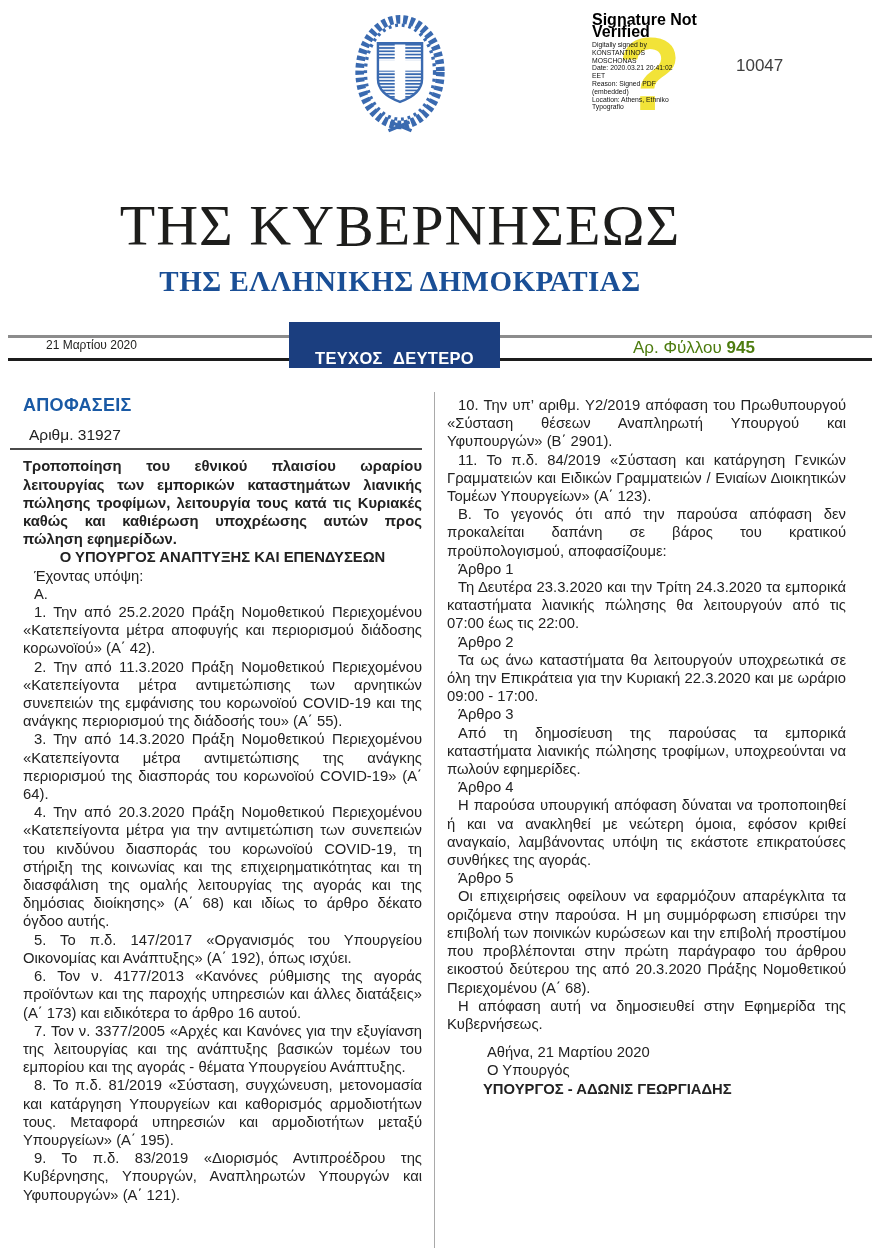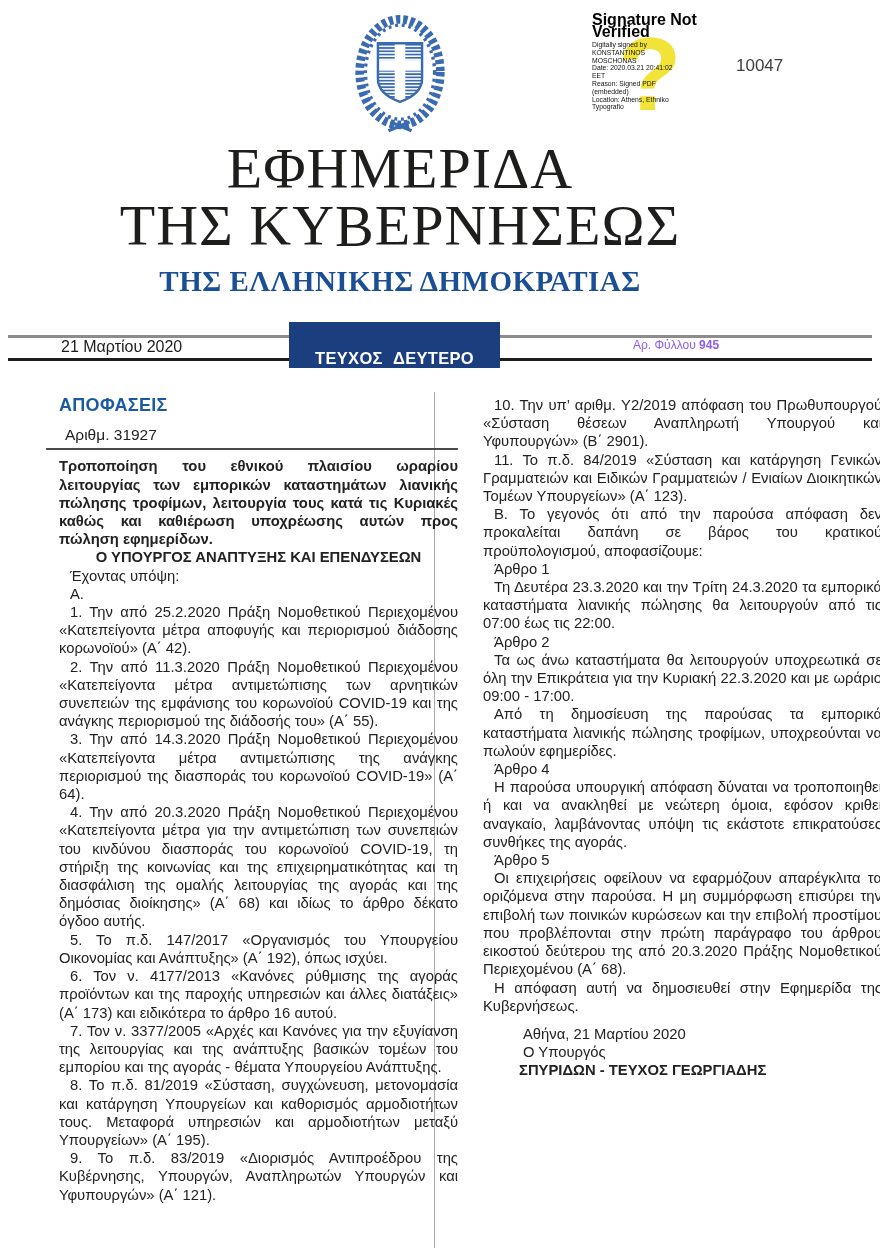--- a/index.html
+++ b/index.html
@@ -26,27 +26,27 @@
   .m2{top:197px;font-size:58px;line-height:58px;letter-spacing:1px;}
   .m3{top:266px;font-size:29px;line-height:30px;font-weight:bold;color:#1a4f96;letter-spacing:.5px;}
   
   .bar-line-top{position:absolute;left:8px;right:8px;top:335px;height:3px;background:#8c8c8c;}
   .bar-line-bottom{position:absolute;left:8px;right:8px;top:358px;height:3px;background:#1c1c1c;}
   .issue-box{
     position:absolute;left:289px;top:322px;width:211px;height:46px;background:#1b3e7f;
     display:flex;align-items:flex-end;justify-content:center;z-index:2;
   }
   .issue-box span{color:#ffffff;font-weight:bold;font-size:16.5px;word-spacing:6px;letter-spacing:.3px;}
-  .bar-date{position:absolute;left:46px;top:338px;font-size:16px;color:#1d1d1b;margin-left:15px;}
-  .bar-issue{position:absolute;left:633px;top:338px;font-size:12px;color:#8b5cf6;}
+  .bar-date{position:absolute;left:46px;top:338px;font-size:12px;color:#1d1d1b;}
+  .bar-issue{position:absolute;left:633px;top:338px;font-size:17px;color:#4d7c0f;}
   .bar-issue b{font-weight:bold;}
   
   .col{
     position:absolute;top:396px;width:399px;
-    font-size:14.8px;line-height:18.2px;text-align:justify;color:#222;margin-left:36px;
+    font-size:14.8px;line-height:18.2px;text-align:justify;color:#222;
   }
   .col-left{left:23px;}
   .col-right{left:447px;}
   .v-divider{position:absolute;left:434px;top:392px;width:1px;height:856px;background:#a9a9a9;}
   .col p{margin:0;}
   .indent{text-indent:11px;}
   .section-title{
     color:#1a5aa5;font-weight:bold;font-size:18px;line-height:18.2px;
     letter-spacing:.3px;text-align:left;margin:0 0 12px 0;
   }
@@ -101,21 +101,20 @@
       <div>EET</div>
       <div>Reason: Signed PDF</div>
       <div>(embedded)</div>
       <div>Location: Athens, Ethniko</div>
       <div>Typografio</div>
     </div>
   </div>
 
   <div class="page-number">10047</div>
 
-  <div class="masthead-line m1">ΕΦΗΜΕΡΙΔΑ</div>
   <div class="masthead-line m2">ΤΗΣ ΚΥΒΕΡΝΗΣΕΩΣ</div>
   <div class="masthead-line m3">ΤΗΣ ΕΛΛΗΝΙΚΗΣ ΔΗΜΟΚΡΑΤΙΑΣ</div>
 
   <div class="bar-line-top"></div>
   <div class="bar-line-bottom"></div>
   <div class="bar-date">21 Μαρτίου 2020</div>
   <div class="issue-box">
     <span>ΤΕΥΧΟΣ ΔΕΥΤΕΡΟ</span>
   </div>
   <div class="bar-issue"><span>Αρ. Φύλλου </span><b>945</b></div>
@@ -145,29 +144,30 @@
     <p class="indent">10. Την υπ’ αριθμ. Υ2/2019 απόφαση του Πρωθυπουργού «Σύσταση θέσεων Αναπληρωτή Υπουργού και Υφυπουργών» (Β΄ 2901).</p>
     <p class="indent">11. Το π.δ. 84/2019 «Σύσταση και κατάργηση Γενικών Γραμματειών και Ειδικών Γραμματειών / Ενιαίων Διοικητικών Τομέων Υπουργείων» (Α΄ 123).</p>
     <p class="indent">Β. Το γεγονός ότι από την παρούσα απόφαση δεν προκαλείται δαπάνη σε βάρος του κρατικού προϋπολογισμού, αποφασίζουμε:</p>
 
     <p class="art-heading">Άρθρο 1</p>
     <p class="indent">Τη Δευτέρα 23.3.2020 και την Τρίτη 24.3.2020 τα εμπορικά καταστήματα λιανικής πώλησης θα λειτουργούν από τις 07:00 έως τις 22:00.</p>
 
     <p class="art-heading">Άρθρο 2</p>
     <p class="indent">Τα ως άνω καταστήματα θα λειτουργούν υποχρεωτικά σε όλη την Επικράτεια για την Κυριακή 22.3.2020 και με ωράριο 09:00 - 17:00.</p>
 
+    <p class="art-heading">Άρθρο 3</p>
     <p class="indent">Από τη δημοσίευση της παρούσας τα εμπορικά καταστήματα λιανικής πώλησης τροφίμων, υποχρεούνται να πωλούν εφημερίδες.</p>
 
     <p class="art-heading">Άρθρο 4</p>
     <p class="indent">Η παρούσα υπουργική απόφαση δύναται να τροποποιηθεί ή και να ανακληθεί με νεώτερη όμοια, εφόσον κριθεί αναγκαίο, λαμβάνοντας υπόψη τις εκάστοτε επικρατούσες συνθήκες της αγοράς.</p>
 
     <p class="art-heading">Άρθρο 5</p>
     <p class="indent">Οι επιχειρήσεις οφείλουν να εφαρμόζουν απαρέγκλιτα τα οριζόμενα στην παρούσα. Η μη συμμόρφωση επισύρει την επιβολή των ποινικών κυρώσεων και την επιβολή προστίμου που προβλέπονται στην πρώτη παράγραφο του άρθρου εικοστού δεύτερου της από 20.3.2020 Πράξης Νομοθετικού Περιεχομένου (Α΄ 68).</p>
     <p class="indent">Η απόφαση αυτή να δημοσιευθεί στην Εφημερίδα της Κυβερνήσεως.</p>
 
     <div class="closing">
       <p class="close-line">Αθήνα, 21 Μαρτίου 2020</p>
       <p class="close-line">Ο Υπουργός</p>
-      <p class="signer-name">ΣΠΥΡΙΔΩΝ - ΤΕΥΧΟΣ ΓΕΩΡΓΙΑΔΗΣ</p>
+      <p class="signer-name">ΥΠΟΥΡΓΟΣ - ΑΔΩΝΙΣ ΓΕΩΡΓΙΑΔΗΣ</p>
     </div>
   </div>
 
 </div>
 
 </body></html>

